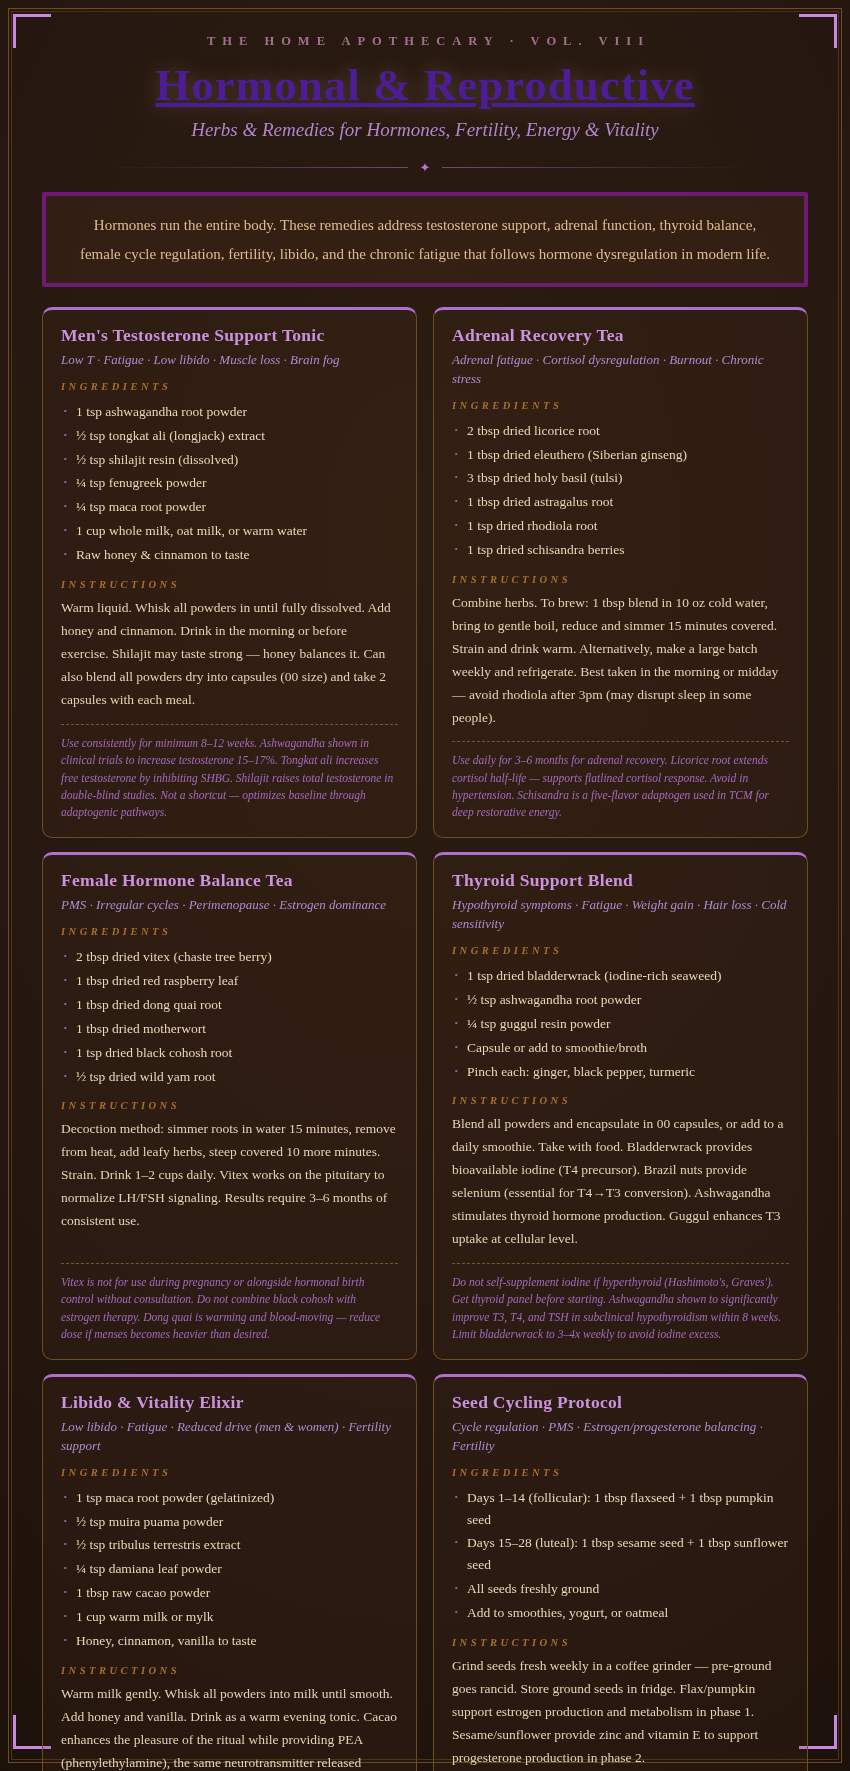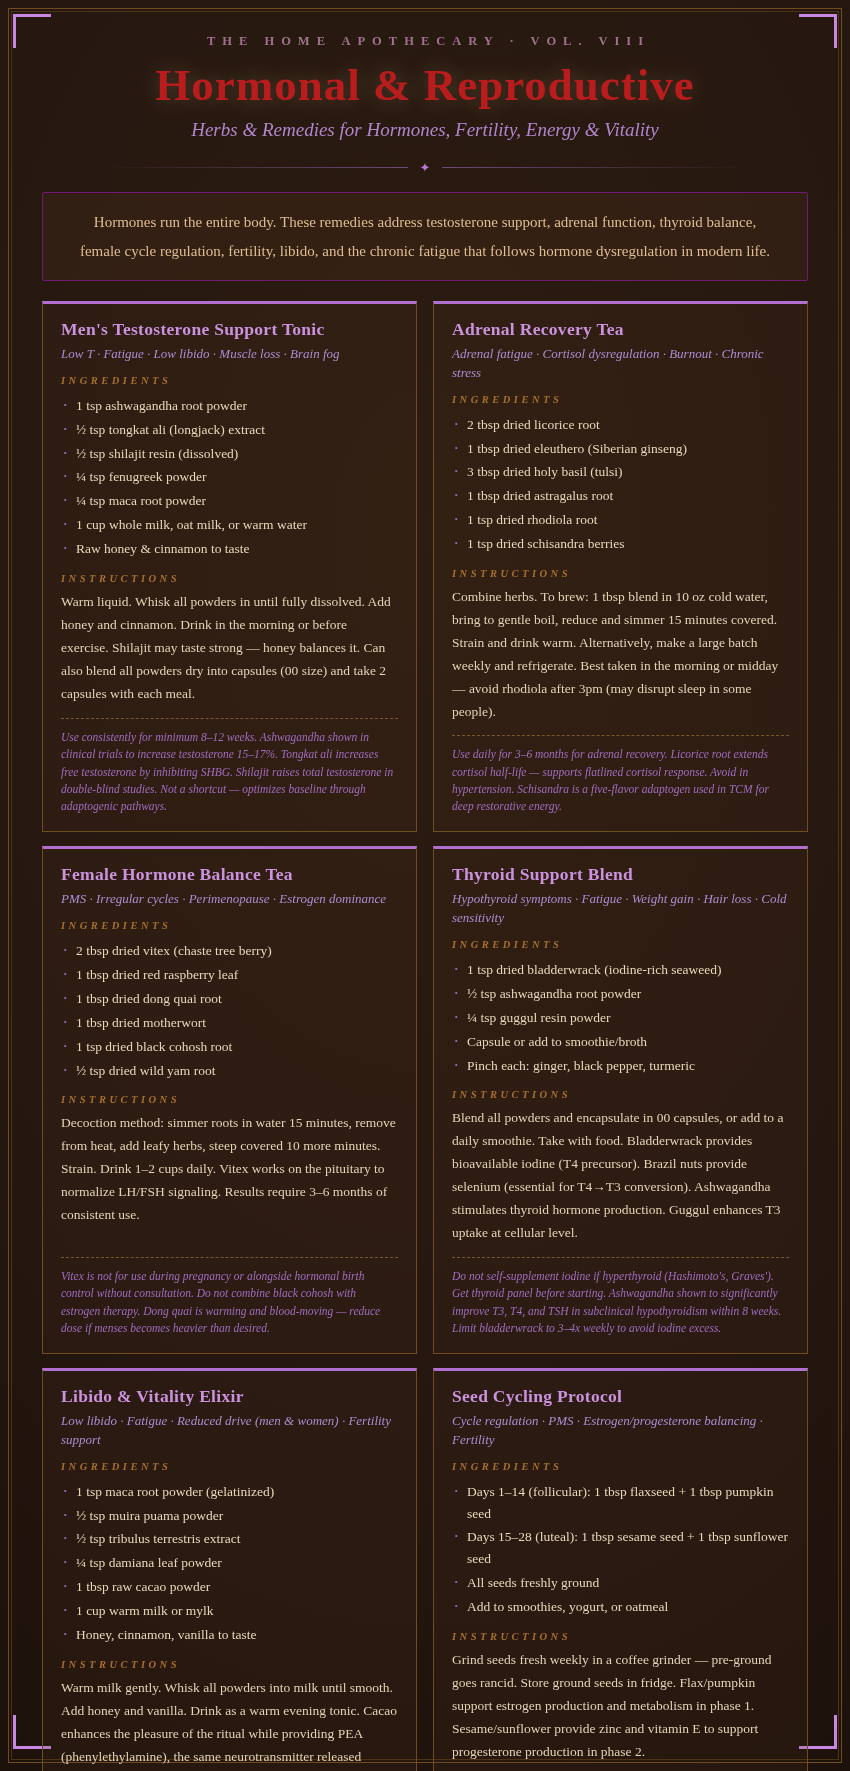--- a/index.html
+++ b/index.html
@@ -14,38 +14,38 @@
   .bracket{ position:absolute; width:38px; height:34px; pointer-events:none; }
   .bracket.tl{ top:14px; left:13px; border-top:3px solid #c887e0; border-left:3px solid #c887e0; }
   .bracket.tr{ top:14px; right:13px; border-top:3px solid #c887e0; border-right:3px solid #c887e0; }
   .bracket.bl{ bottom:22px; left:13px; border-bottom:3px solid #c887e0; border-left:3px solid #c887e0; }
   .bracket.br{ bottom:22px; right:13px; border-bottom:3px solid #c887e0; border-right:3px solid #c887e0; }
 
   .content{ position:relative; padding:34px 42px 0; }
 
   header{ text-align:center; }
   .kicker{ color:#a1718f; font-size:12.5px; letter-spacing:7px; font-weight:bold; margin-left:7px; }
-  .title{ margin-top:10px; color:#b91c1c; font-size:45px; font-weight:bold; letter-spacing:1px;
-          text-shadow:0 0 22px rgba(255,225,170,0.22); }
+  .title{ margin-top:10px; color:#4c1d95; font-size:45px; font-weight:bold; letter-spacing:1px;
+          text-shadow:0 0 22px rgba(255,225,170,0.22);text-decoration:underline; }
   .subtitle{ margin-top:8px; color:#b285cc; font-size:19px; font-style:italic; }
   .divider{ display:flex; align-items:center; margin:20px 60px 0; }
   .divider .line{ flex:1; height:1px; background:linear-gradient(90deg, transparent, #6d4b77); }
   .divider .line.r{ background:linear-gradient(90deg, #6d4b77, transparent); }
   .divider .star{ color:#b678d2; font-size:13px; margin:0 12px; line-height:1; }
 
   .intro{
-    margin-top:18px; border:1px solid #701a75; background:rgba(128,84,40,0.12);
+    margin-top:18px; border:4px solid #701a75; background:rgba(128,84,40,0.12);
     border-radius:2px; padding:15px 30px; text-align:center;
     color:#dfbe93; font-size:15px; line-height:1.9;
   }
 
   .cards{ display:grid; grid-template-columns:1fr 1fr; gap:14px 16px; margin-top:20px; }
   .card{
     border:1px solid #6e4d22; border-top:3px solid #b16fd0;
-    background:rgba(90,60,32,0.14); padding:15px 18px 16px; border-radius:0;
+    background:rgba(90,60,32,0.14); padding:15px 18px 16px; border-radius:10px;
     display:flex; flex-direction:column;
   }
   .card-title{ color:#cb92de; font-size:17.5px; font-weight:bold; letter-spacing:.3px; }
   .card-tags{ margin-top:5px; color:#ab8ed2; font-size:13px; font-style:italic; line-height:1.45; }
   .sec-label{ margin:11px 0 7px; color:#a76f2f; font-size:10.5px; font-weight:bold; letter-spacing:3.5px;font-style:italic; }
   .ing-list{ list-style:none; }
   .ing-list li{
     position:relative; padding-left:15px; color:#e8d9ba; font-size:13.5px; line-height:1.62;
     margin:2px 0;
   }

